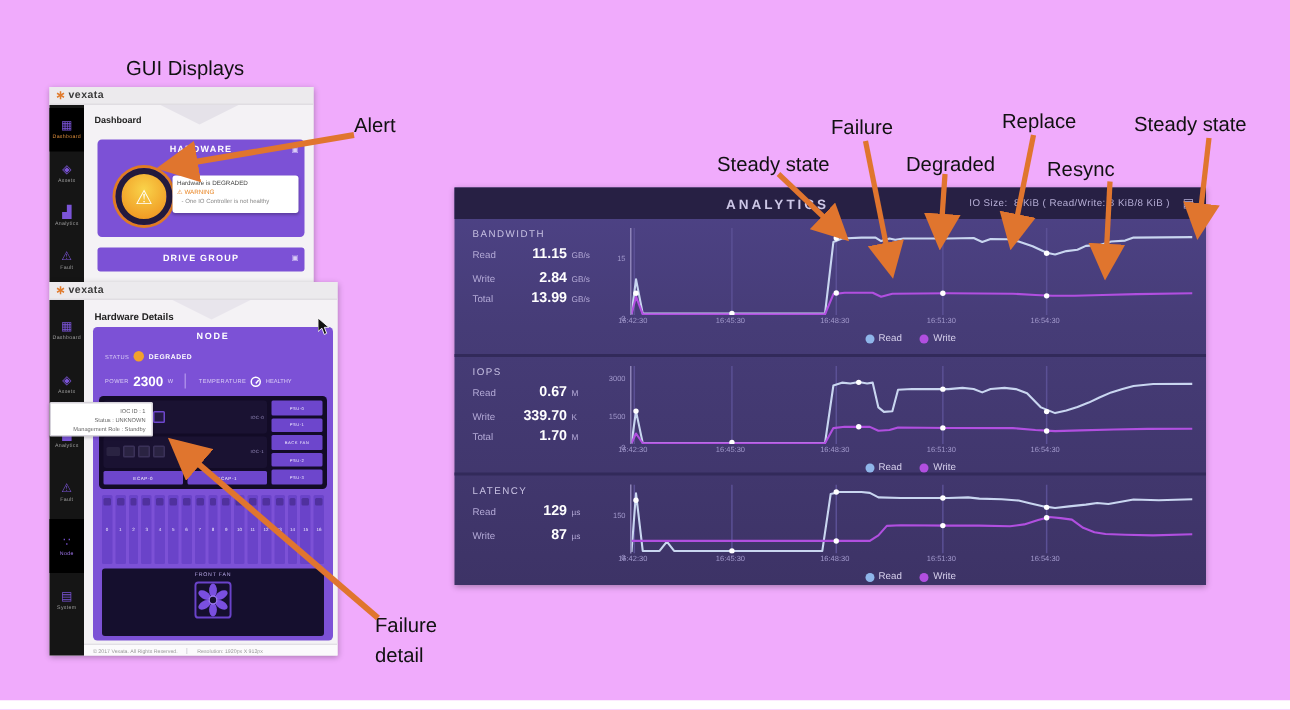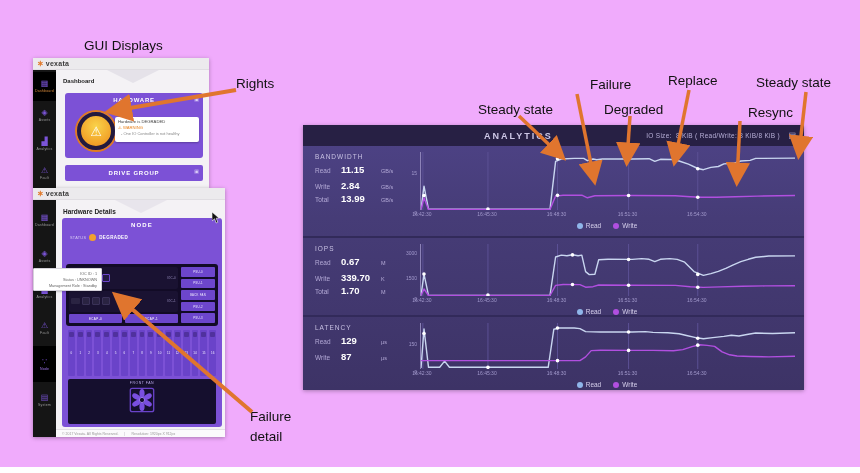--- a/index.html
+++ b/index.html
@@ -97,21 +97,21 @@
   .aio{position:absolute;right:24px;font-size:6.5px;color:#b6aed6;letter-spacing:.3px;}
   .aicon{position:absolute;right:8px;font-size:8px;color:#b6aed6;line-height:1;}
   .asec{display:flex;}
   .asec + .asec{border-top:2px solid #322a5a;}
   .sec-bw{height:90px;} .sec-iops{height:79px;} .sec-lat{height:73px;}
   .astats{width:95px;padding:7px 0 0 12px;}
   .asec-label{font-size:6.5px;color:#c7c0e2;letter-spacing:1px;margin-bottom:4px;}
   .stat-row{display:flex;align-items:baseline;height:13px;}
   .stat-row:nth-child(4){margin-top:3px;}
   .stat-label{width:26px;font-size:6.5px;color:#b3a9d6;}
-  .stat-value{flex:1;text-align:left;font-size:9.5px;font-weight:bold;color:#fff;}
+  .stat-value{flex:1;text-align:right;font-size:9.5px;font-weight:bold;color:#fff;}
   .stat-unit{width:20px;font-size:5.5px;color:#b3a9d6;padding-left:3px;}
   .achart{flex:1;display:flex;padding-top:6px;}
   .yaxis{width:22px;position:relative;}
   .yaxis span{position:absolute;right:3px;font-size:5px;color:#a299cc;}
   .plotwrap{position:relative;width:374px;}
   .chart-plot{position:relative;width:374px;border-left:1px solid #8d83b8;}
   .chart-plot svg{display:block;}
   .xlabels{position:relative;height:9px;}
   .xlabels span{position:absolute;top:1px;transform:translateX(-50%);font-size:5px;color:#a299cc;white-space:nowrap;}
   .legend{height:13px;display:flex;justify-content:center;align-items:center;gap:12px;}
@@ -209,20 +209,29 @@
         <div class="spage-title">Hardware Details</div>
         <svg class="cursor-svg" width="8" height="12" viewBox="0 0 8 12">
           <polygon points="0,0 0,9 2.6,6.8 4.2,11 5.8,10.2 4.2,6.2 7.2,6.2" fill="#111" stroke="#fff" stroke-width="0.6"></polygon>
         </svg>
         <div class="node-panel">
           <div class="node-title">NODE</div>
           <div class="status-row">
             <span class="status-label">STATUS</span>
             <span class="status-dot"></span>
             <span class="status-value">DEGRADED</span>
+          </div>
+          <div class="power-row">
+            <span class="power-label">POWER</span>
+            <span class="power-value">2300</span>
+            <span class="power-unit">W</span>
+            <span class="vsep"></span>
+            <span class="temp-label">TEMPERATURE</span>
+            <span class="gauge"></span>
+            <span class="temp-value">HEALTHY</span>
           </div>
           <div class="ioc-panel">
             <div class="ioc-left">
               <div class="ioc-row">
                 <span class="chipA"></span>
                 <span class="chipB"></span>
                 <span class="chipB"></span>
                 <span class="chipB"></span>
                 <span class="ioc-name">IOC-0</span>
               </div>
@@ -523,27 +532,27 @@
               <span class="litem">
                 <span class="ldot" style="background: rgb(177, 79, 224);"></span>
                 <span>Write</span>
               </span>
             </div>
         </div>
       </div>
     </section>
   </div>
 
-  <div class="ann" style="left:236px;top:74px;">Rights</div>
+  <div class="ann" style="left:236px;top:74px;">Alert</div>
   <div class="ann" style="left:250px;top:407px;width:60px;">Failure detail</div>
   <div class="ann" style="left:478px;top:100px;">Steady state</div>
-  <div class="ann" style="left:554px;top:75px;margin-left:36px;">Failure</div>
+  <div class="ann" style="left:554px;top:75px;">Failure</div>
   <div class="ann" style="left:604px;top:100px;">Degraded</div>
   <div class="ann" style="left:668px;top:71px;">Replace</div>
-  <div class="ann" style="left:748px;top:103px;">Resync</div>
+  <div class="ann" style="left:698px;top:103px;">Resync</div>
   <div class="ann" style="left:756px;top:73px;">Steady state</div>
 
   <svg class="arrows">
     <defs>
       <marker id="ah" markerWidth="7" markerHeight="7" refX="5" refY="3.5" orient="auto">
         <path d="M0,0 L7,3.5 L0,7 Z" fill="#E0752E"></path>
       </marker>
     </defs>
     <line x1="236" y1="90" x2="112" y2="111" stroke="#E0752E" stroke-width="4" marker-end="url(#ah)"></line>
     <line x1="252" y1="412" x2="118" y2="297" stroke="#E0752E" stroke-width="4" marker-end="url(#ah)"></line>

